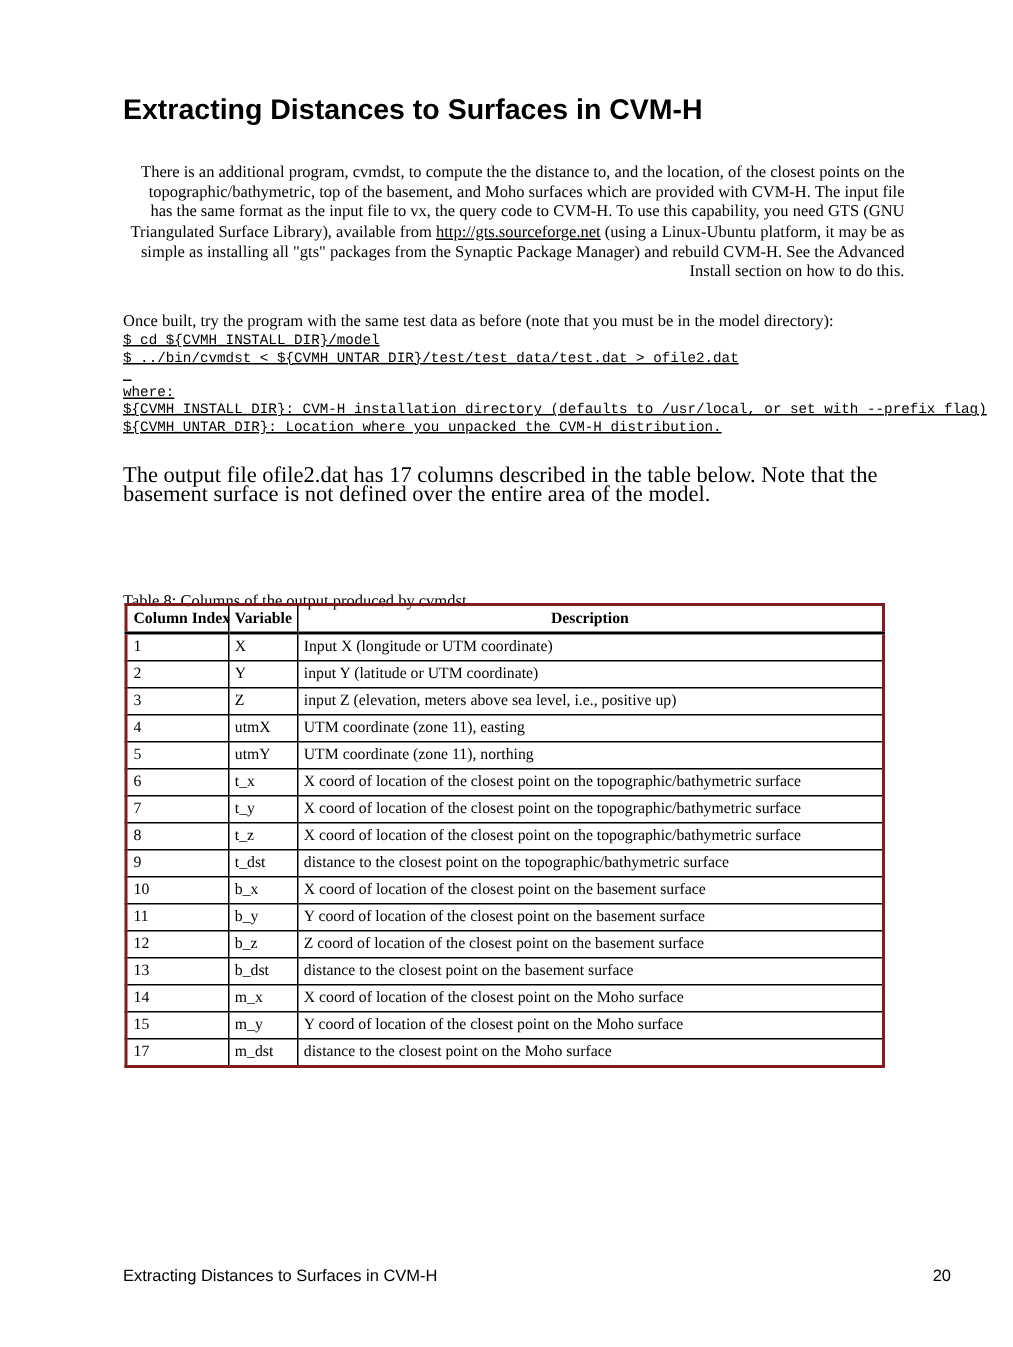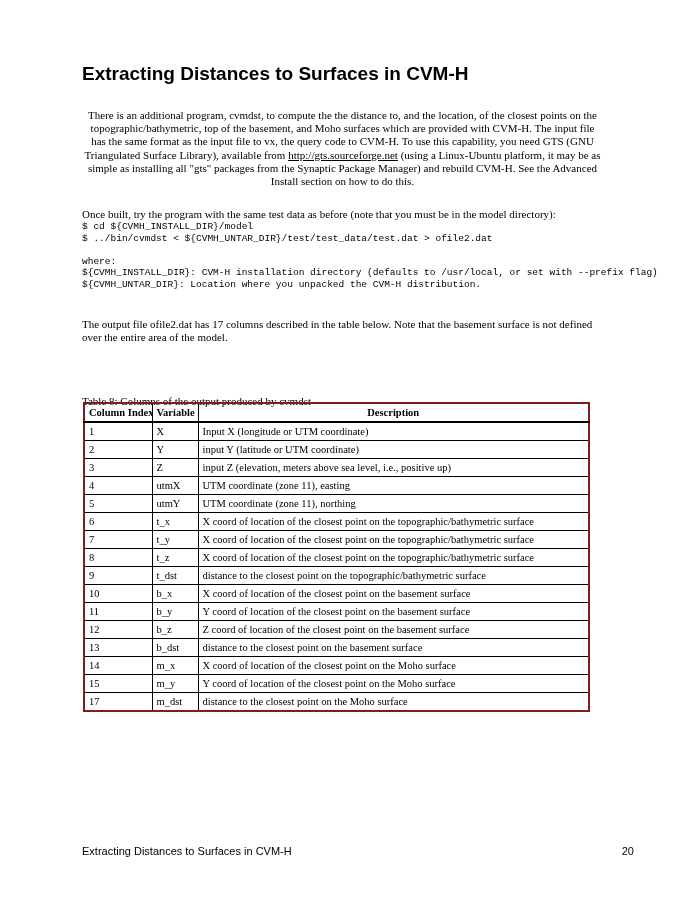--- a/index.html
+++ b/index.html
@@ -35,21 +35,21 @@
     color: #000000;
     white-space: nowrap;
   }
   .intro-paragraph {
     position: absolute;
     top: 98px;
     left: 0;
     width: 521px;
     font-size: 11px;
     line-height: 13.2px;
-    text-align: center;
+    text-align: right;
   }
   .intro-paragraph a {
     color: #000000;
     text-decoration: underline;
   }
   .build-note {
     position: absolute;
     top: 197px;
     left: 0;
     width: 521px;
@@ -58,27 +58,28 @@
   }
   .code-block {
     position: absolute;
     top: 221px;
     left: 0;
     width: 590px;
     font-family: "Liberation Mono", monospace;
     font-size: 9.5px;
     line-height: 11.6px;
     white-space: pre;
+    text-decoration: underline;
   }
   .output-note {
     position: absolute;
-    top: 307px;
-    left: 0;
-    width: 521px;
-    font-size: 11px;
+    top: 296px;
+    left: 0;
+    width: 521px;
+    font-size: 15px;
     line-height: 13.2px;
   }
   .table-caption {
     position: absolute;
     top: 384px;
     left: 0;
     width: 521px;
     font-size: 11px;
     line-height: 13.2px;
   }

